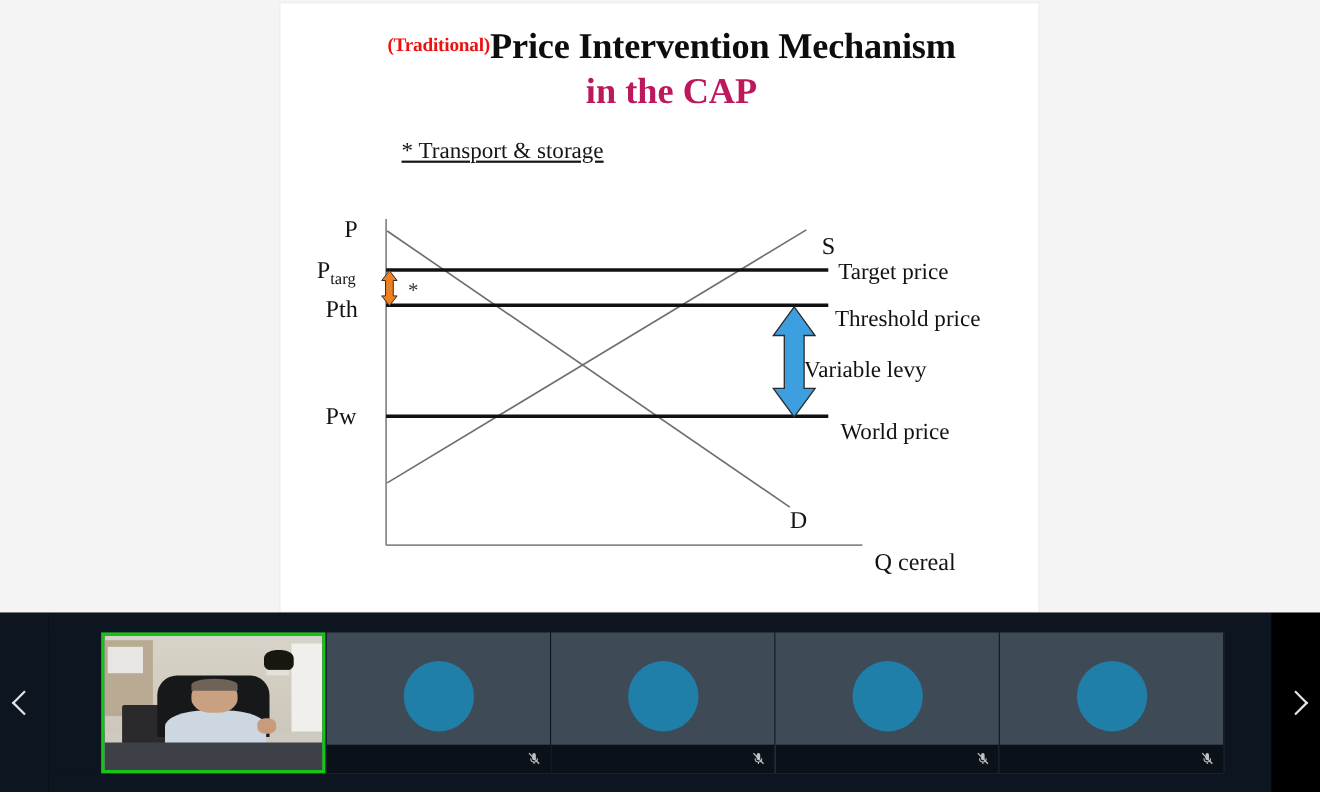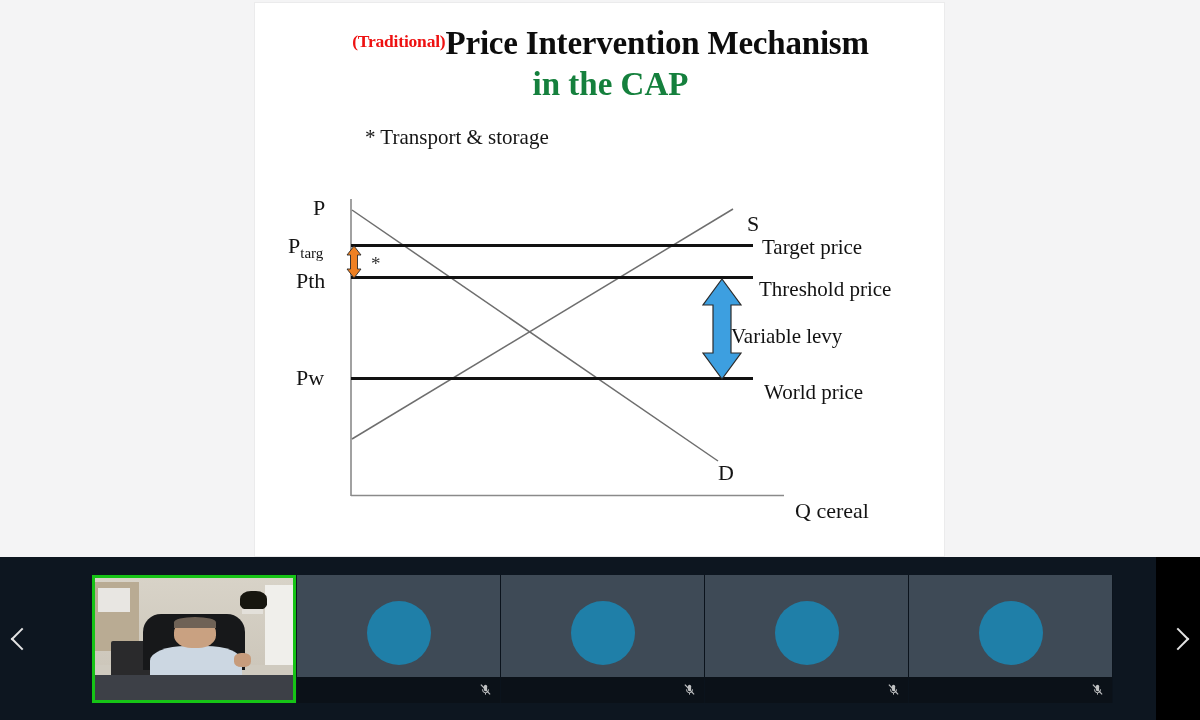--- a/index.html
+++ b/index.html
@@ -34,27 +34,27 @@
     letter-spacing:-0.2px;
     position:relative; top:-7px;
   }
   .title-main {
     color:#0d0d0d;
     font-weight:bold;
     font-size:33px;
     letter-spacing:-0.2px;
   }
   .title-line2 {
-    color:#15803d; font-weight:bold; font-size:33px;
+    color:#be185d; font-weight:bold; font-size:33px;
     margin-top:8px; line-height:1.0;
   }
 
   .footnote {
     position:absolute; left:110px; top:122px;
-    font-size:21px; color:#151515; white-space:nowrap;
+    font-size:21px; color:#151515; white-space:nowrap;text-decoration:underline;
   }
 
   
   #diagram { position:absolute; left:0; top:0; width:689px; height:553px; }
   #diagram svg { position:absolute; left:0; top:0; }
 
   .axis-label { font-size:22px; fill:#141414; font-family:"Liberation Serif", serif; }
   .curve-label { font-size:22px; fill:#141414; font-family:"Liberation Serif", serif; }
   .side-label { font-size:21px; fill:#121212; font-family:"Liberation Serif", serif; }
   .sub { font-size:15px; }

